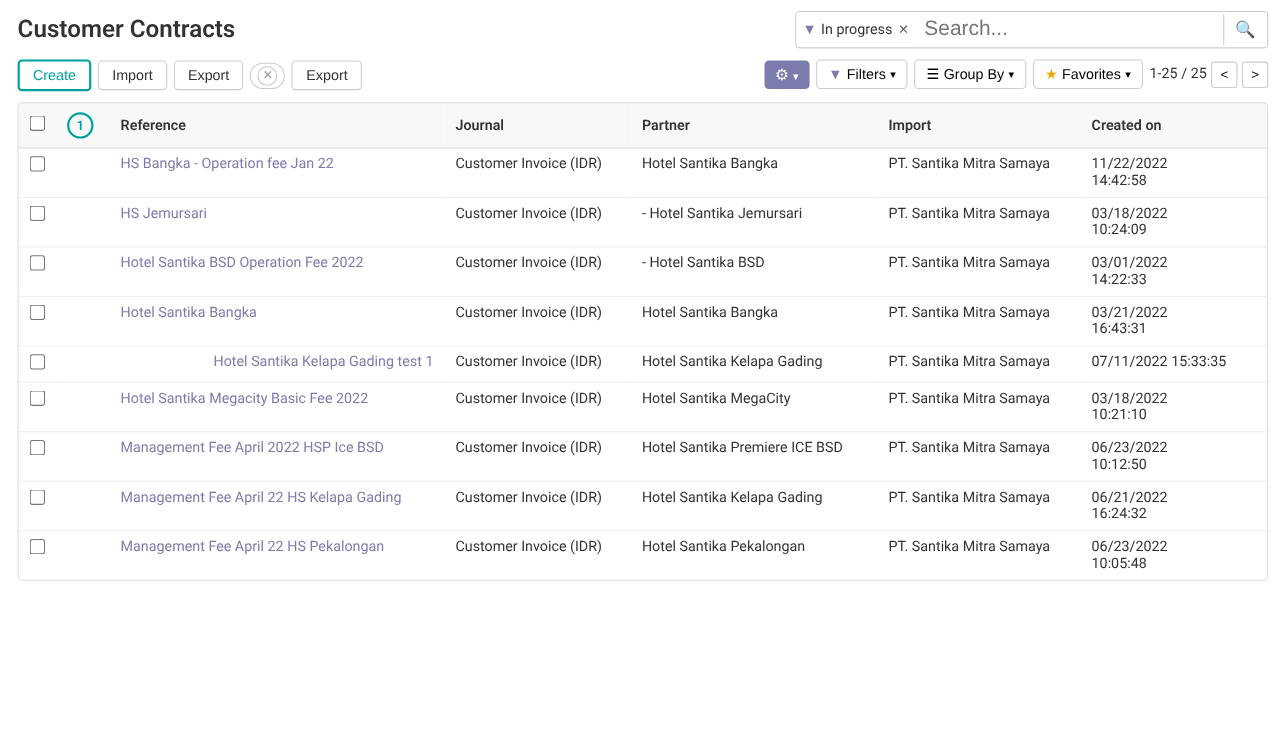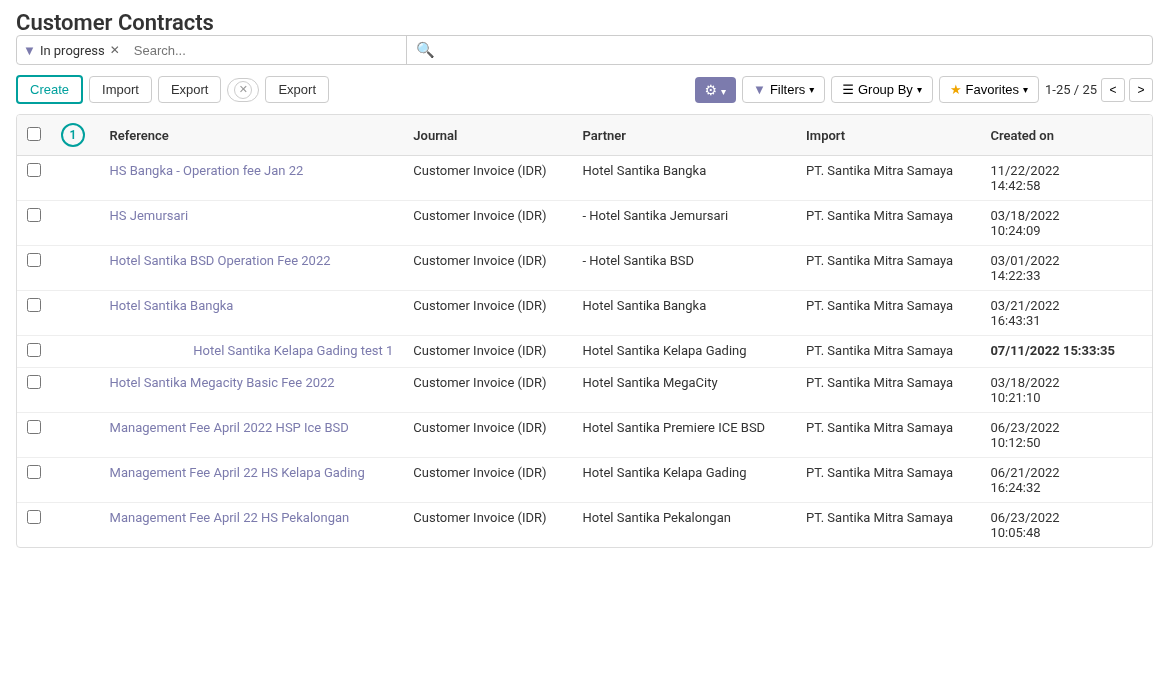--- a/index.html
+++ b/index.html
@@ -14,57 +14,57 @@
     .toggle-circle { width: 18px; height: 18px; border-radius: 50%; border: 1px solid #ccc; background: #fff; display: flex; align-items: center; justify-content: center; }
     .toggle-x { color: #999; font-size: 11px; }
     .search-input { border: 1px solid #ccc; border-radius: 4px; padding: 4px 8px; font-size: 13px; width: 320px; outline: none; }
     .search-btn { background: none; border: none; cursor: pointer; font-size: 16px; color: #555; }
     .btn-filter { display: flex; align-items: center; gap: 4px; border: 1px solid #ccc; background: #fff; border-radius: 4px; padding: 5px 10px; cursor: pointer; font-size: 13px; }
     .btn-group { display: flex; align-items: center; gap: 4px; border: 1px solid #ccc; background: #fff; border-radius: 4px; padding: 5px 10px; cursor: pointer; font-size: 13px; }
     .btn-fav { display: flex; align-items: center; gap: 4px; border: 1px solid #ccc; background: #fff; border-radius: 4px; padding: 5px 10px; cursor: pointer; font-size: 13px; }
     .pagination { display: flex; align-items: center; gap: 4px; font-size: 13px; color: #333; }
     .pag-btn { border: 1px solid #ccc; background: #fff; border-radius: 3px; width: 24px; height: 24px; cursor: pointer; display: flex; align-items: center; justify-content: center; font-size: 12px; }
 
-    .main-toolbar { display: flex; align-items: center; justify-content: space-between; }
+    .main-toolbar { display: flex; align-items: flex-start; justify-content: space-between; }
     .left-toolbar { display: flex; align-items: center; gap: 6px; }
 
     .table-wrap { border: 1px solid #ddd; border-radius: 4px; overflow: hidden; }
     table { width: 100%; border-collapse: collapse; }
     thead { background: #f8f8f8; }
     th { padding: 8px 10px; text-align: left; font-weight: 600; font-size: 13px; color: #333; border-bottom: 1px solid #ddd; white-space: nowrap; }
     td { padding: 7px 10px; border-bottom: 1px solid #eee; font-size: 13px; color: #333; vertical-align: top; }
     tr:last-child td { border-bottom: none; }
 
     .checkbox-cell { width: 30px; }
     input[type="checkbox"] { cursor: pointer; width: 14px; height: 14px; }
 
     .num-badge { width: 24px; height: 24px; border-radius: 50%; border: 2px solid #00a09d; display: flex; align-items: center; justify-content: center; font-size: 12px; font-weight: 600; color: #00a09d; }
 
-    .header-row { display: flex; justify-content: space-between; margin-bottom: 10px; flex-direction: column; }
+    .header-row { display: flex; align-items: center; justify-content: space-between; margin-bottom: 10px; }
 
     .top-search-section { display: flex; align-items: center; gap: 0; border: 1px solid #ccc; border-radius: 4px; overflow: hidden; }
     .top-search-section .search-input { border: none; border-radius: 0; outline: none; }
     .top-search-section .search-btn { border: none; border-left: 1px solid #ccc; padding: 4px 8px; }
     
     .in-progress-tag { display: flex; align-items: center; background: #fff; padding: 4px 6px; }
   </style>
 </head>
 <body>
 
 <div class="page">
 
   <div class="header-row">
     <h1 class="page-title">Customer Contracts</h1>
     <div class="top-search-section">
       <div class="in-progress-tag">
         <span style="color:#7c7bad;font-size:13px;margin-right:4px;">▼</span>
         <span style="font-size:13px;color:#333;">In progress</span>
         <span style="margin-left:5px;color:#666;cursor:pointer;font-size:12px;">✕</span>
       </div>
-      <input type="text" class="search-input" style="width: 280px; border: none; outline: none; padding: 5px 8px; font-size: 13px;" placeholder="Search...">
+      <input type="text" class="search-input" style="width: 280px; border: none; outline: none; padding: 5px 8px; font-size: 19px;" placeholder="Search...">
       <button class="search-btn" style="border:none;border-left:1px solid #ccc;background:#fff;padding:5px 10px;cursor:pointer;font-size:15px;">🔍</button>
     </div>
   </div>
 
   <div class="main-toolbar" style="margin-bottom:10px;">
     <div class="left-toolbar">
       <button class="btn-create">Create</button>
       <button class="btn">Import</button>
       <button class="btn">Export</button>
       <div class="toggle-wrap">
@@ -165,21 +165,21 @@
 16:43:31</td>
             <td style="width: 12px; padding: 0px;"></td>
           </tr>
           <tr>
             <td class="checkbox-cell"><input type="checkbox" style=""></td>
             <td></td>
             <td style="color: rgb(124, 123, 173); cursor: pointer; text-align: right;">Hotel Santika Kelapa Gading test 1</td>
             <td>Customer Invoice (IDR)</td>
             <td>Hotel Santika Kelapa Gading</td>
             <td>PT. Santika Mitra Samaya</td>
-            <td style="white-space: pre-line; font-weight: bold;">07/11/2022 15:33:35</td>
+            <td style="white-space: pre-line;">07/11/2022 15:33:35</td>
             <td style="width: 12px; padding: 0px;"></td>
           </tr>
           <tr>
             <td class="checkbox-cell"><input type="checkbox" style=""></td>
             <td></td>
             <td style="color: rgb(124, 123, 173); cursor: pointer;">Hotel Santika Megacity Basic Fee 2022</td>
             <td>Customer Invoice (IDR)</td>
             <td>Hotel Santika MegaCity</td>
             <td>PT. Santika Mitra Samaya</td>
             <td style="white-space: pre-line;">03/18/2022

